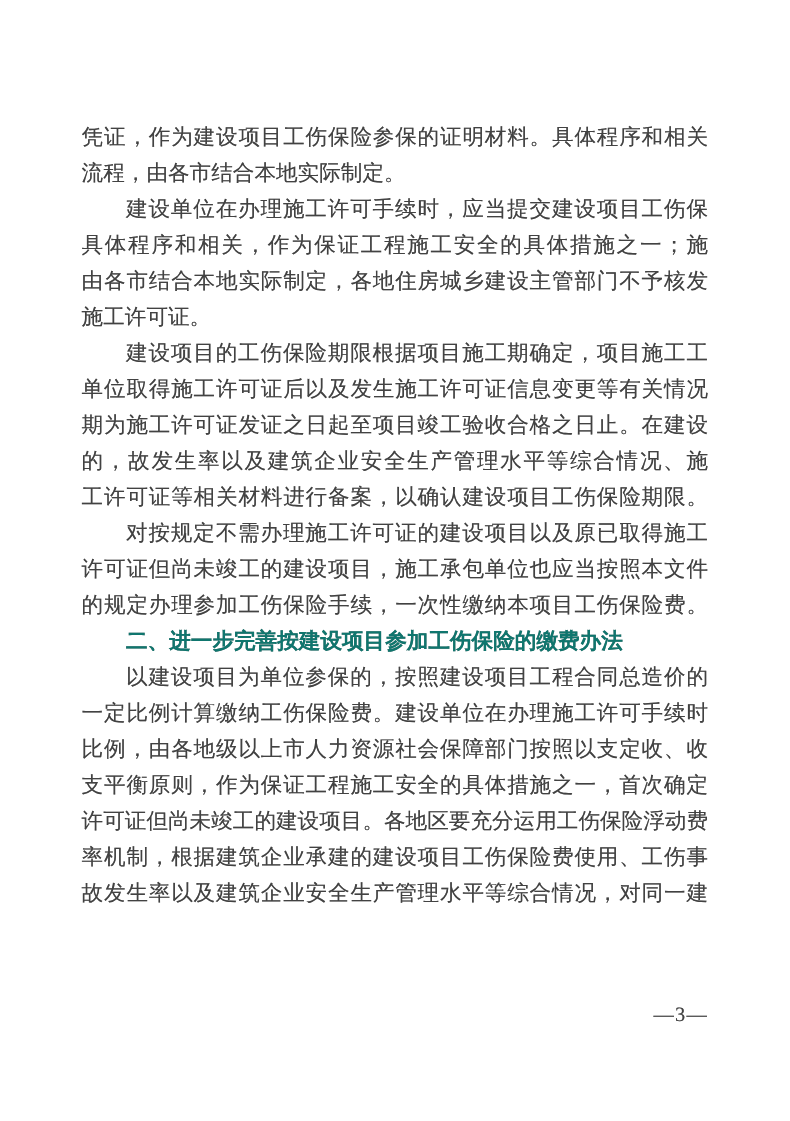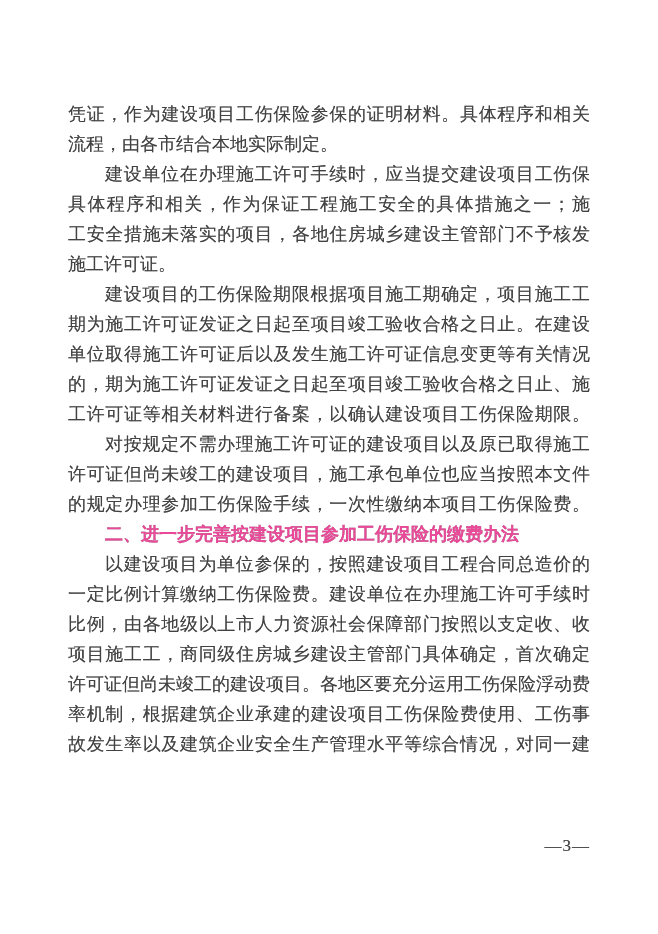--- a/index.html
+++ b/index.html
@@ -35,21 +35,21 @@
   }
   .line.indent {
     text-indent: 37px;
   }
   .line.para-end {
     text-align-last: left;
   }
   .line.heading {
     font-family: "Liberation Sans", sans-serif;
     font-weight: 700;
-    color: #ec4899;
+    color: #0f766e;
     text-align-last: left;
     text-shadow: 0 0 0.5px rgba(45,45,45,0.6);
   }
   .page-number {
     position: absolute;
     left: 68px;
     top: 834px;
     width: 522px;
     text-align: right;
     font-size: 17px;
@@ -62,33 +62,33 @@
 </head>
 <body>
 
 <div class="page">
   <div class="doc-body">
 
   <div class="line">凭证，作为建设项目工伤保险参保的证明材料。具体程序和相关</div>
       <div class="line para-end">流程，由各市结合本地实际制定。</div>
       <div class="line indent">建设单位在办理施工许可手续时，应当提交建设项目工伤保</div>
       <div class="line">具体程序和相关，作为保证工程施工安全的具体措施之一；施</div>
-      <div class="line">工安全措施未落实的项目，各地住房城乡建设主管部门不予核发</div>
+      <div class="line">由各市结合本地实际制定，各地住房城乡建设主管部门不予核发</div>
       <div class="line para-end">施工许可证。</div>
       <div class="line indent">建设项目的工伤保险期限根据项目施工期确定，项目施工工</div>
+      <div class="line">单位取得施工许可证后以及发生施工许可证信息变更等有关情况</div>
       <div class="line">期为施工许可证发证之日起至项目竣工验收合格之日止。在建设</div>
-      <div class="line">单位取得施工许可证后以及发生施工许可证信息变更等有关情况</div>
-      <div class="line">的，期为施工许可证发证之日起至项目竣工验收合格之日止、施</div>
+      <div class="line">的，故发生率以及建筑企业安全生产管理水平等综合情况、施</div>
       <div class="line">工许可证等相关材料进行备案，以确认建设项目工伤保险期限。</div>
       <div class="line indent">对按规定不需办理施工许可证的建设项目以及原已取得施工</div>
       <div class="line">许可证但尚未竣工的建设项目，施工承包单位也应当按照本文件</div>
       <div class="line">的规定办理参加工伤保险手续，一次性缴纳本项目工伤保险费。</div>
       <div class="line indent para-end heading">二、进一步完善按建设项目参加工伤保险的缴费办法</div>
       <div class="line indent">以建设项目为单位参保的，按照建设项目工程合同总造价的</div>
       <div class="line">一定比例计算缴纳工伤保险费。建设单位在办理施工许可手续时</div>
       <div class="line">比例，由各地级以上市人力资源社会保障部门按照以支定收、收</div>
-      <div class="line">项目施工工，商同级住房城乡建设主管部门具体确定，首次确定</div>
+      <div class="line">支平衡原则，作为保证工程施工安全的具体措施之一，首次确定</div>
       <div class="line">许可证但尚未竣工的建设项目。各地区要充分运用工伤保险浮动费</div>
       <div class="line">率机制，根据建筑企业承建的建设项目工伤保险费使用、工伤事</div>
       <div class="line">故发生率以及建筑企业安全生产管理水平等综合情况，对同一建</div>
     </div>
   <div class="page-number">—3—</div>
 </div>
 
 </body></html>

